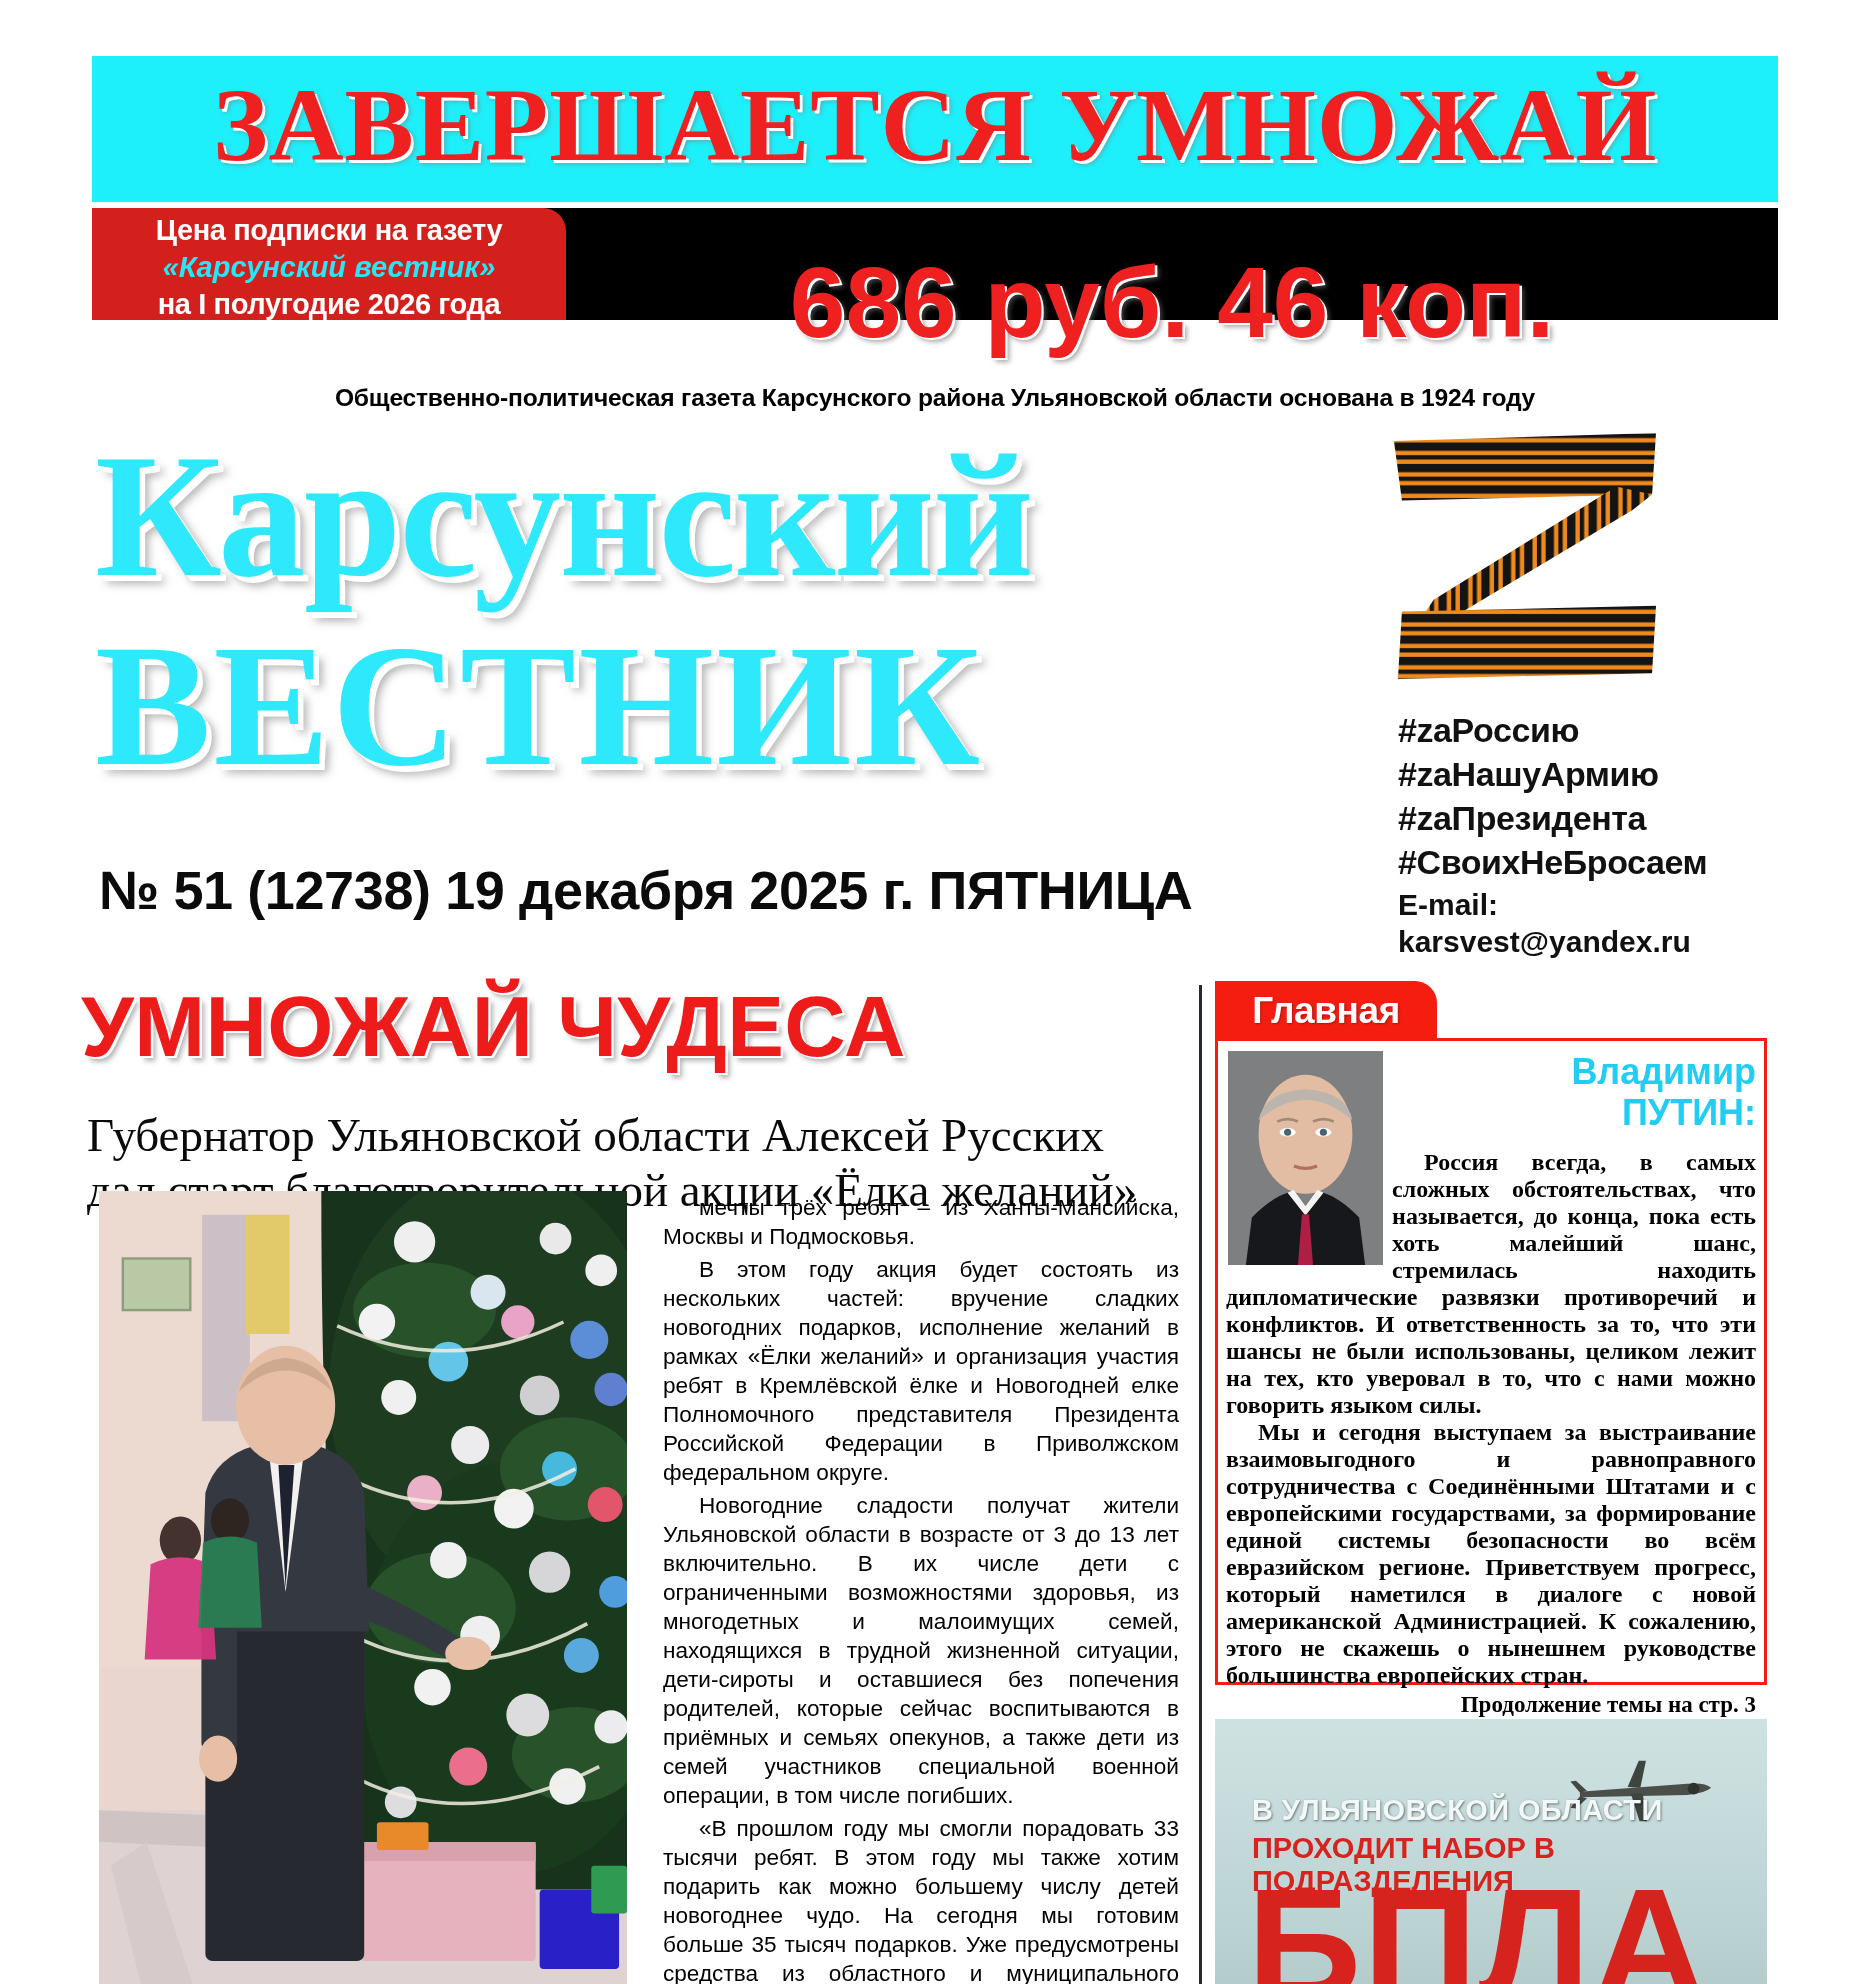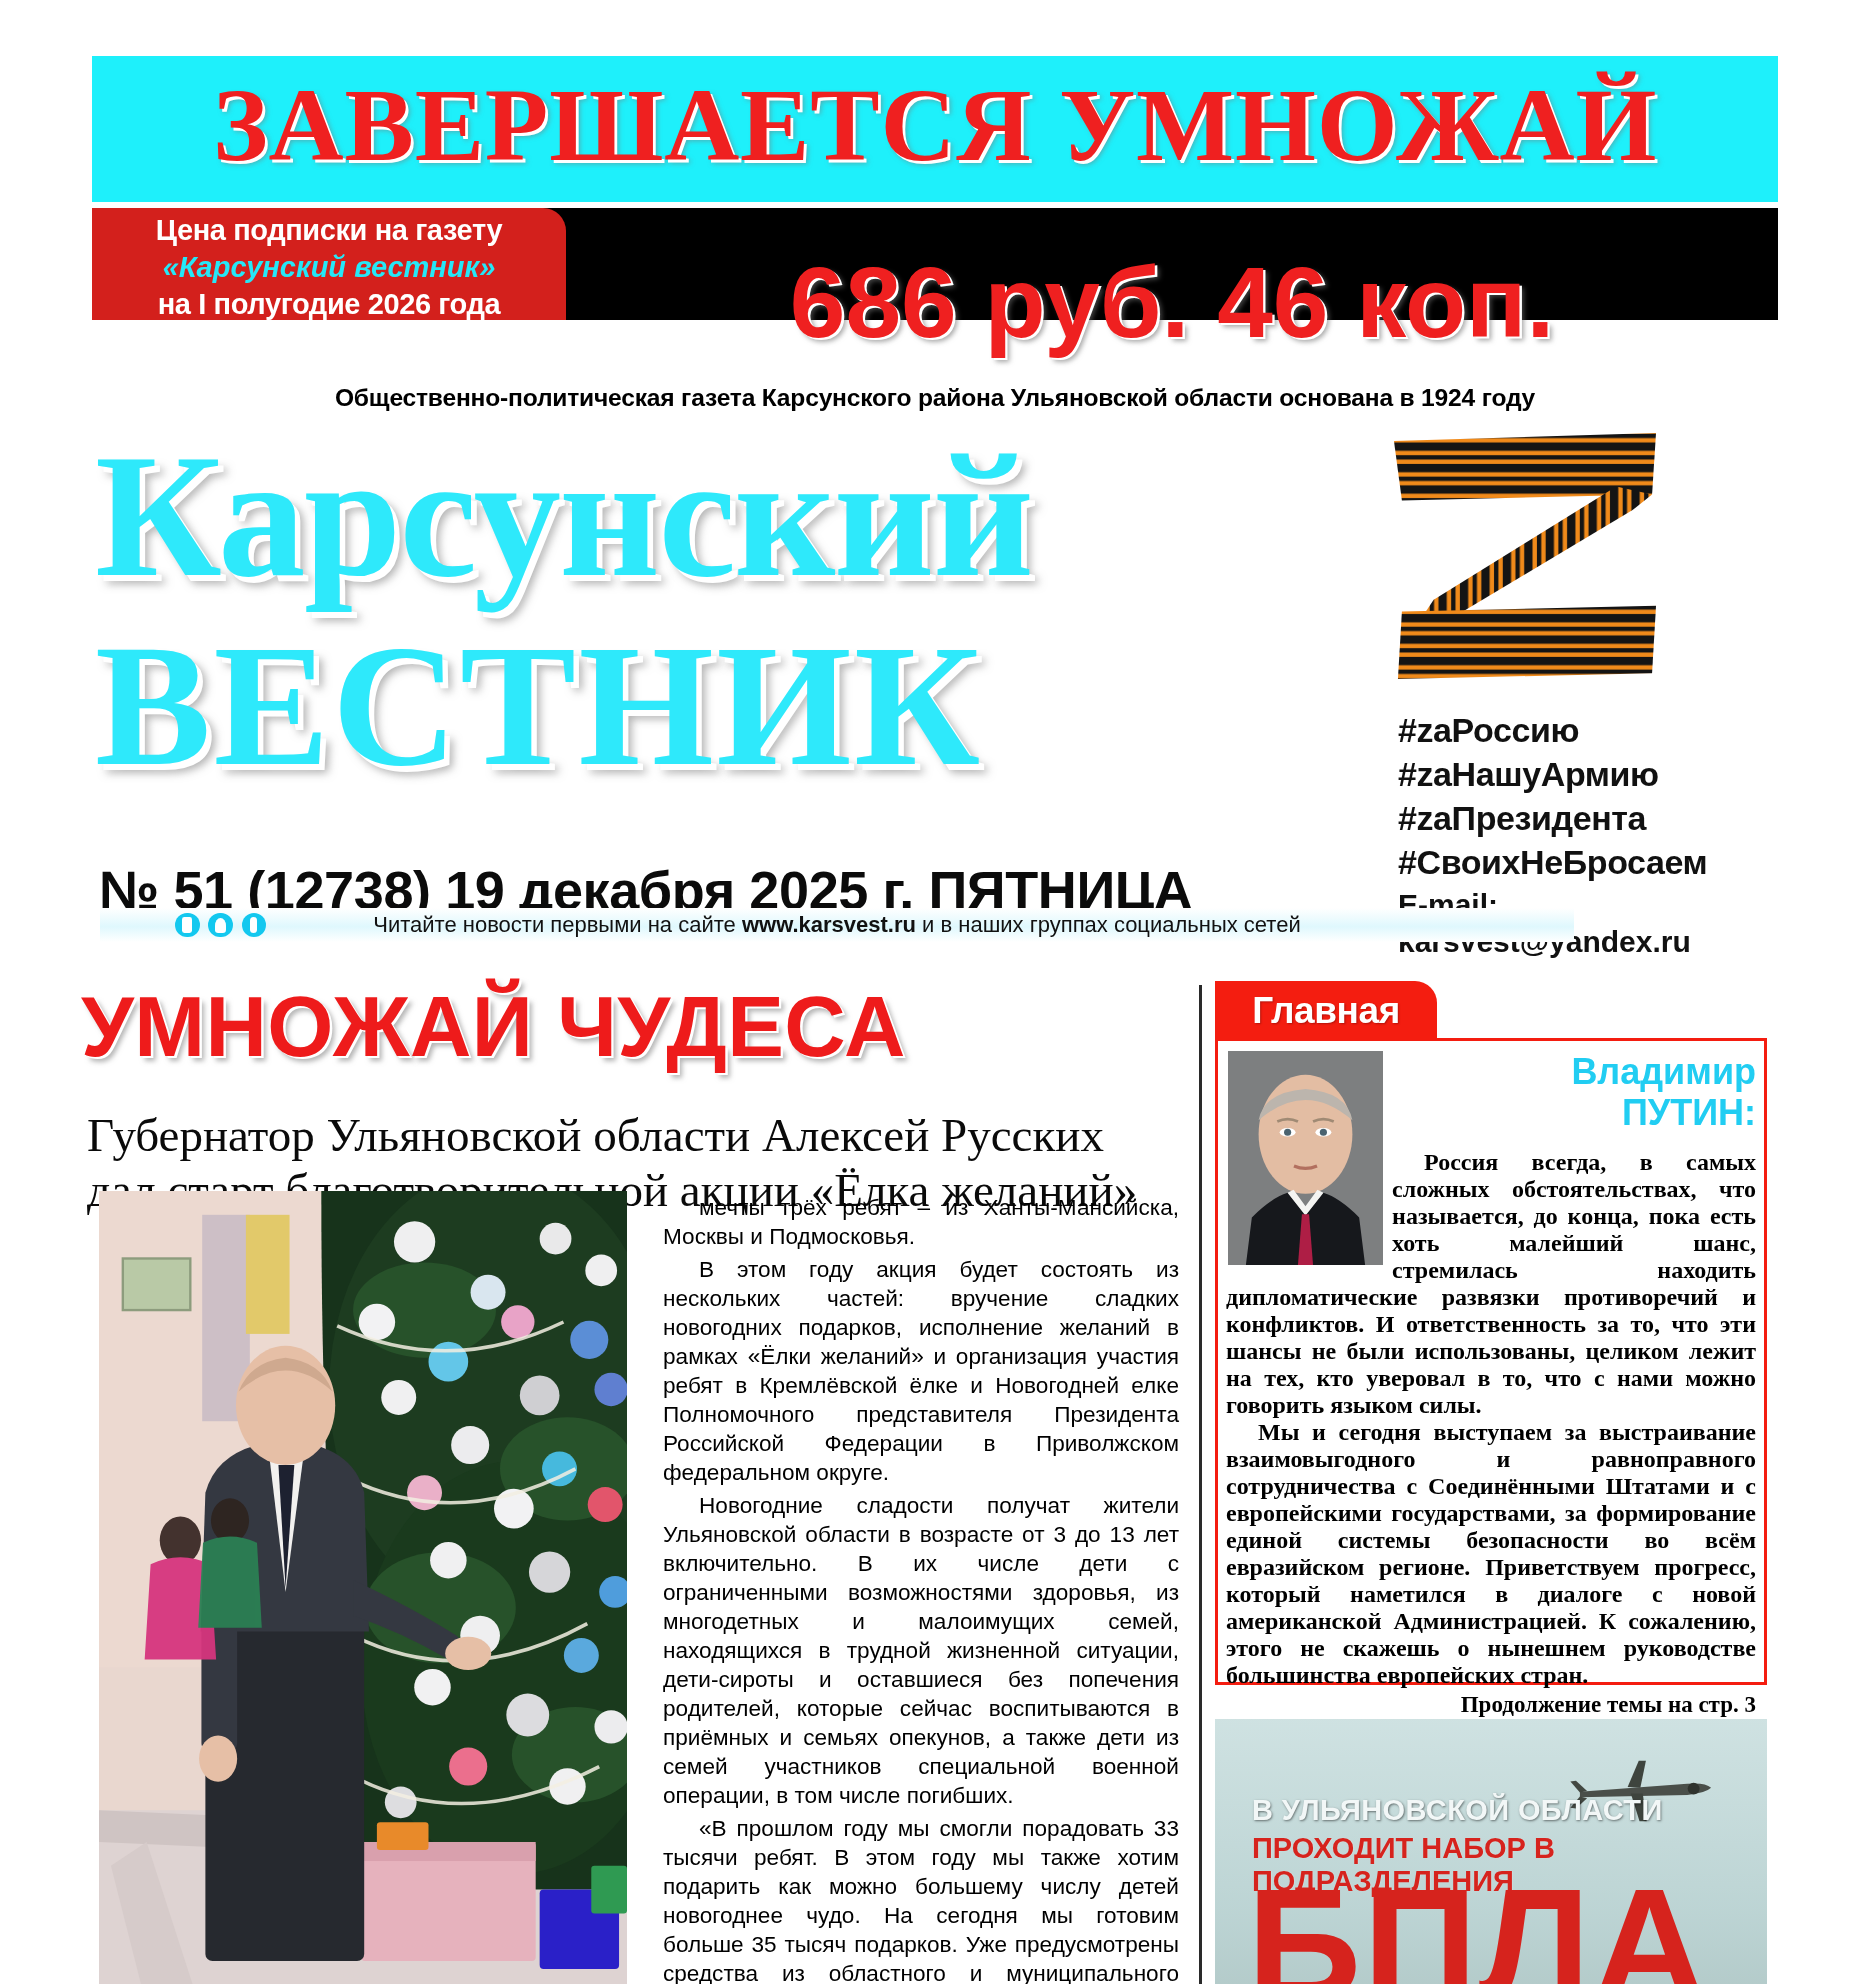--- a/index.html
+++ b/index.html
@@ -338,34 +338,20 @@
     </div>
 
     <div class="email-block">
       <div>E-mail:</div>
       <div>karsvest@yandex.ru</div>
     </div>
 
     <div class="issue-line">№ 51 (12738) 19 декабря 2025 г. ПЯТНИЦА</div>
   </div>
 
-  <div class="web-strip">
-    <div class="web-text"><span>Читайте новости первыми на сайте </span><b>www.karsvest.ru</b><span> и в наших группах социальных сетей</span></div>
-    <div class="soc-icons">
-      <span class="ic vk">
-          <i></i>
-        </span>
-      <span class="ic ok">
-          <i></i>
-        </span>
-      <span class="ic tg">
-          <i></i>
-        </span>
-    </div>
-  </div>
 
   <div class="main-head">УМНОЖАЙ ЧУДЕСА</div>
   <div class="main-deck">Губернатор Ульяновской области Алексей Русских дал старт благотворительной акции «Ёлка желаний»</div>
 
   <div class="photo-main">
     <svg viewBox="0 0 1330 2290" width="528" height="909" preserveAspectRatio="none" aria-hidden="true">
 
       <rect x="0" y="0" width="1330" height="2290" fill="#e9d7cf"></rect>
       <rect x="0" y="0" width="560" height="1200" fill="#ecd9d0"></rect>
       <rect x="60" y="170" width="170" height="130" fill="#b9c9a6" stroke="#8d9c7d" stroke-width="6"></rect>

